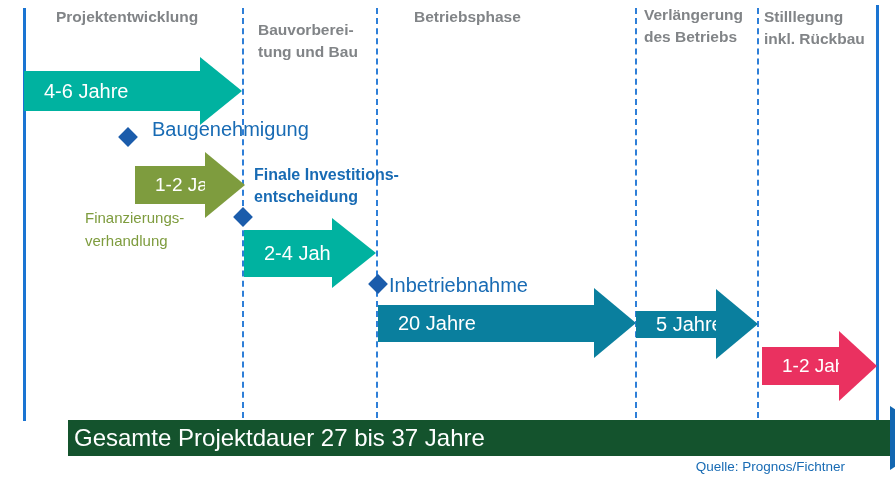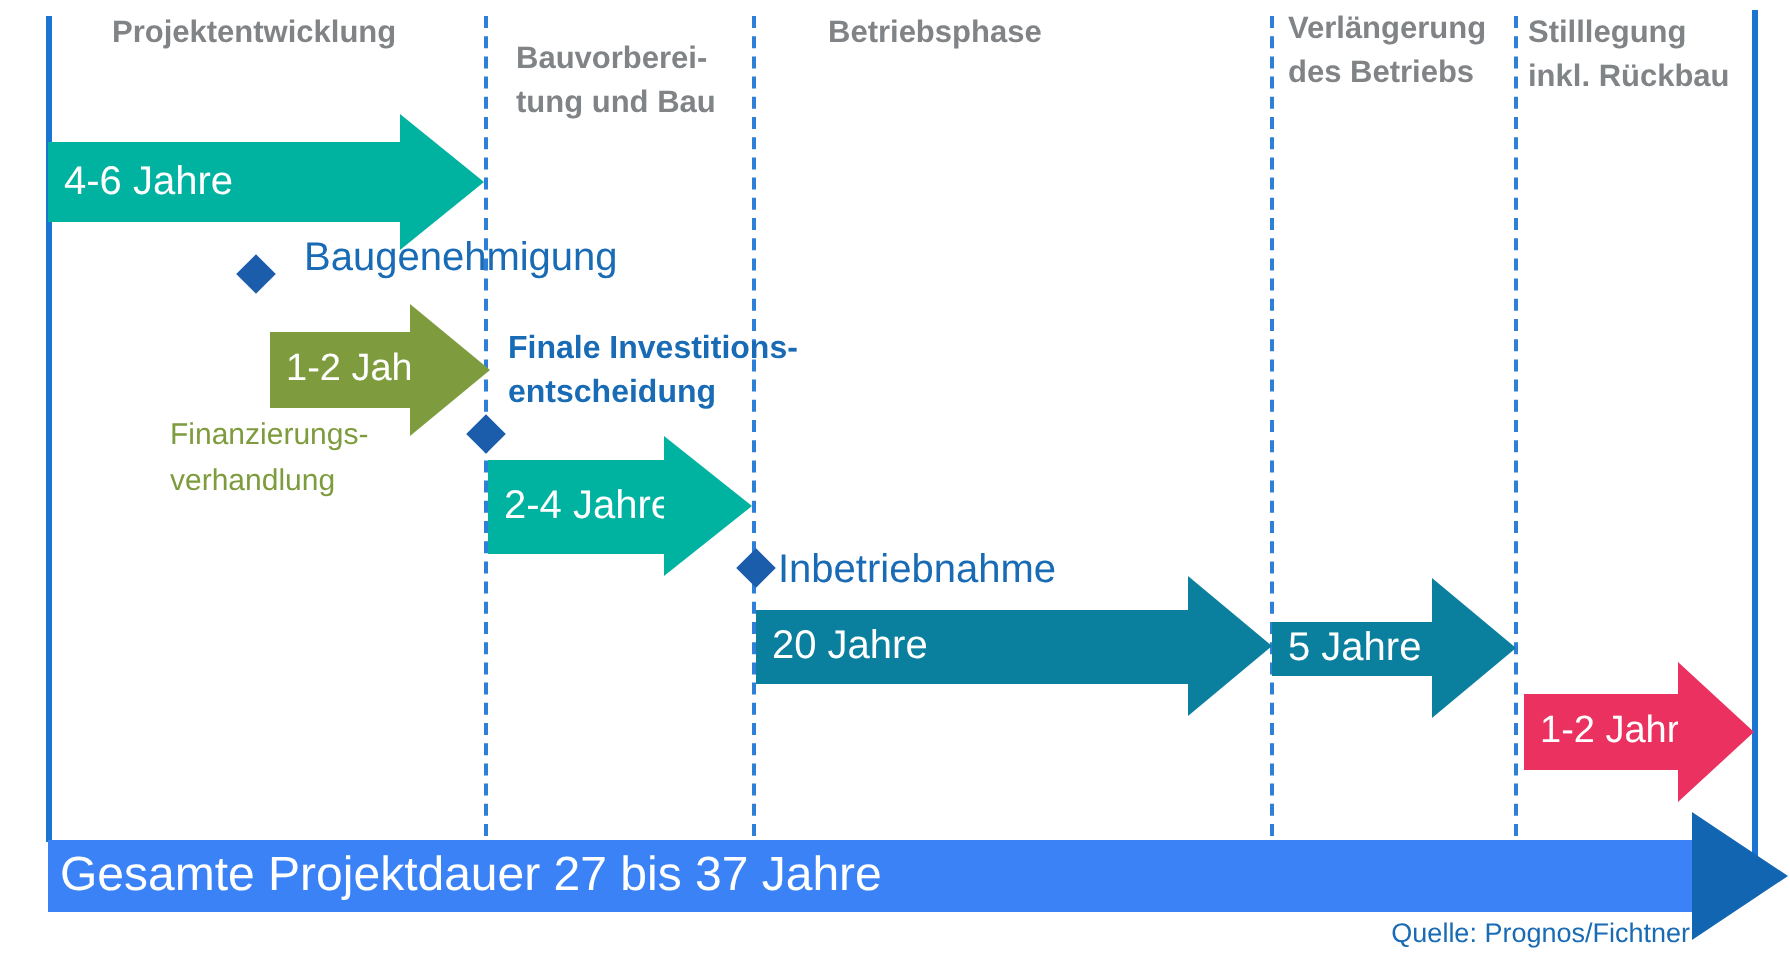--- a/index.html
+++ b/index.html
@@ -13,27 +13,27 @@
   
   .phase-header {
     position:absolute; color:#818487; font-weight:bold; font-size:15.5px;
     line-height:22px; white-space:pre-line;
   }
   
   .arrow { position:absolute; display:flex; align-items:center; }
   .shaft { display:flex; align-items:center; }
   .head { width:0; height:0; border-style:solid; border-color:transparent; }
   .bar-label {
-    color:#fff; white-space:nowrap; padding-left:8px; font-size:20px;
+    color:#fff; white-space:nowrap; padding-left:20px; font-size:20px;
   }
   .teal-bg   { background:#00b2a0; }
   .olive-bg  { background:#7e9c3e; }
   .petrol-bg { background:#0a7f9e; }
   .pink-bg   { background:#ea3160; }
-  .blue-bg   { background:#3b82f6; }
+  .blue-bg   { background:#14532d;margin-left:44px; }
   .teal-head   { border-left-color:#00b2a0; }
   .olive-head  { border-left-color:#7e9c3e; }
   .petrol-head { border-left-color:#0a7f9e; }
   .pink-head   { border-left-color:#ea3160; }
   .blue-head   { border-left-color:#1266b1; }
   
   .diamond { position:absolute; width:14px; height:14px; background:#1b5cab; transform:rotate(45deg); }
   .ms-label { position:absolute; color:#186bb4; white-space:pre-line; }
   .ms-big { font-size:20px; }
   .ms-small { font-size:16px; line-height:22px;font-weight:bold; }

